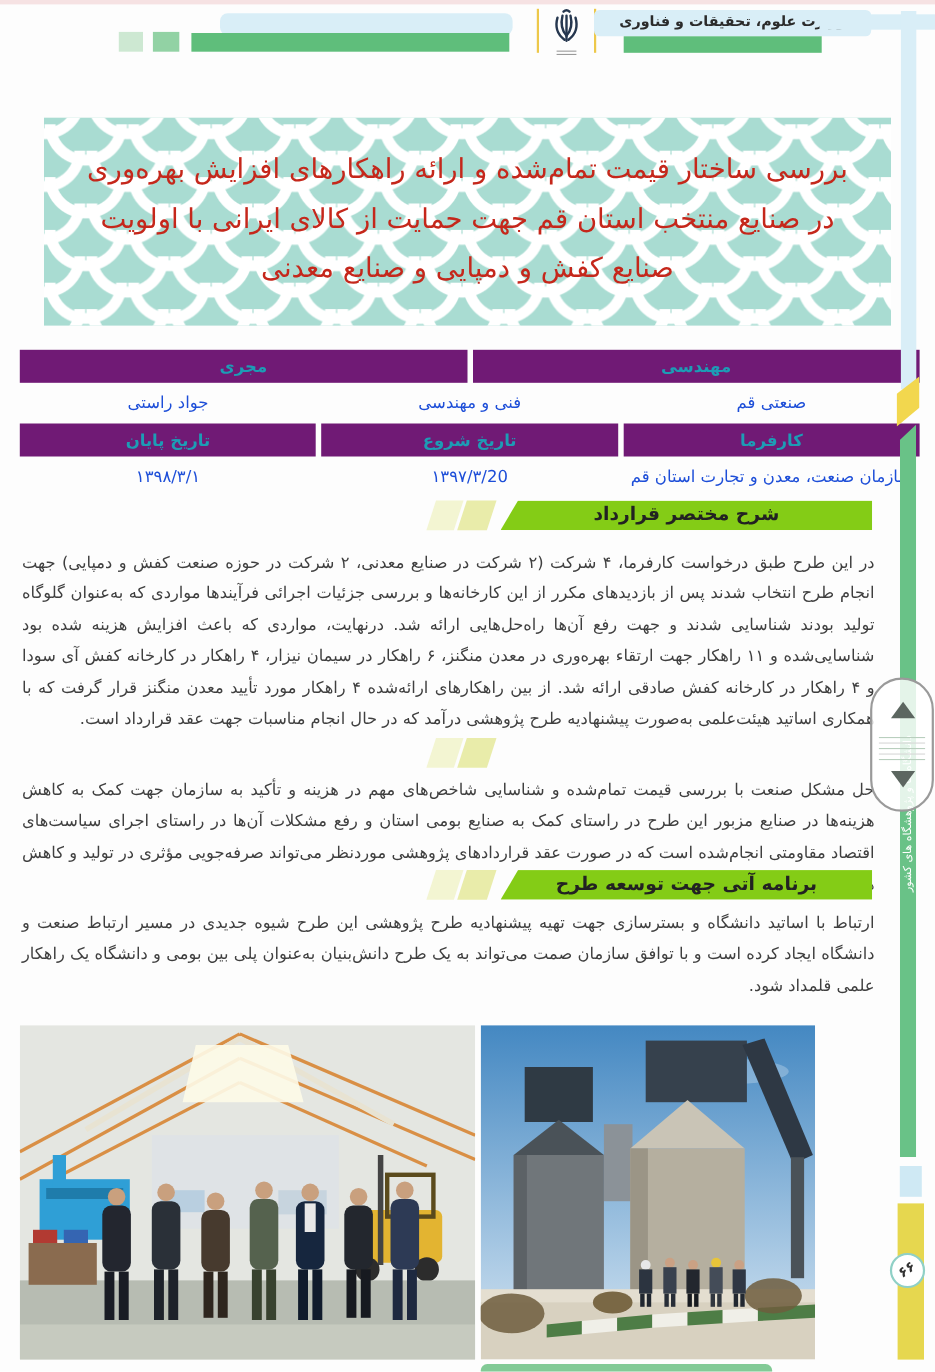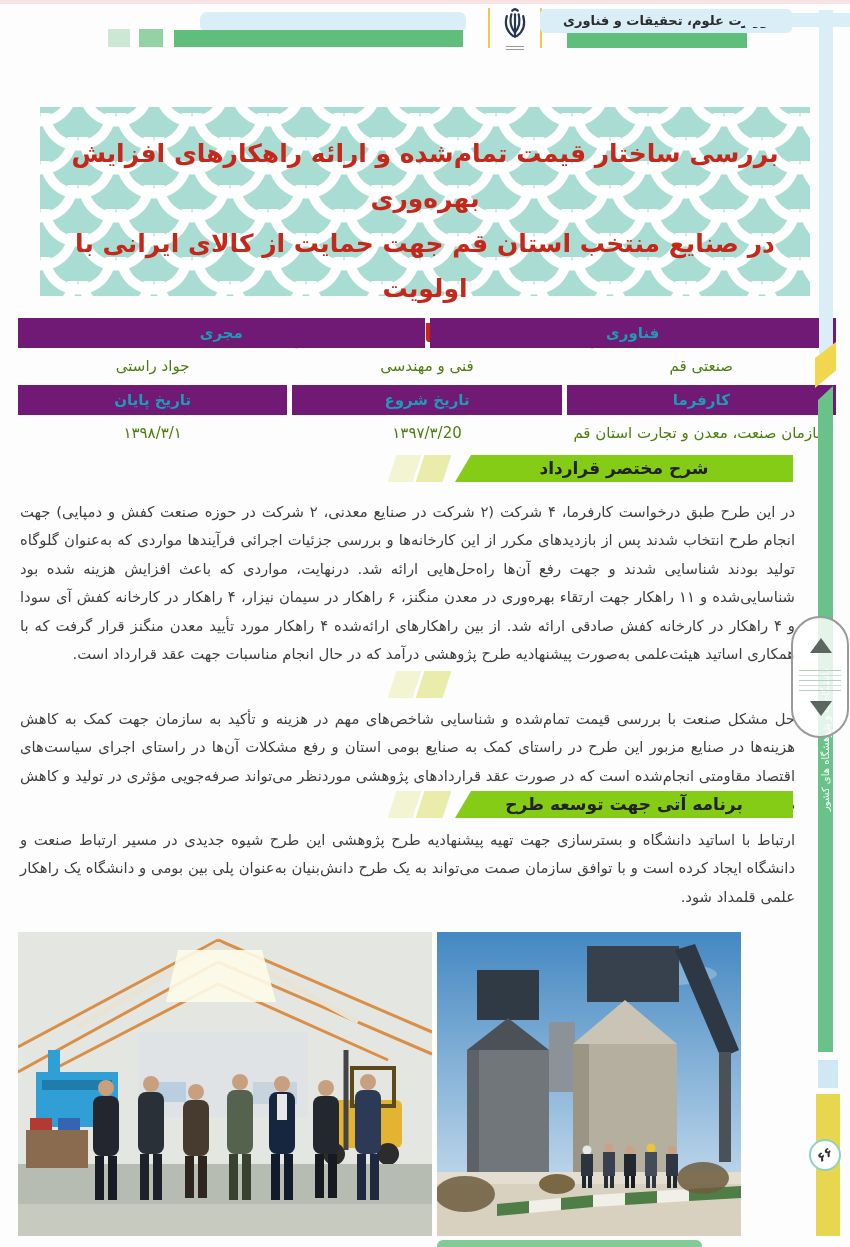--- a/index.html
+++ b/index.html
@@ -24,29 +24,29 @@
 
   
   .title-banner{left:40px;top:107px;width:770px;height:189px;
     background-color:#a9dcd2;
     background-image:
       radial-gradient(circle at 50% 0px, rgba(255,255,255,0) 27px, #ffffff 28px, #ffffff 37px, rgba(255,255,255,0) 38px),
       radial-gradient(circle at 50% 0px, rgba(255,255,255,0) 27px, #ffffff 28px, #ffffff 37px, rgba(255,255,255,0) 38px);
     background-size:76px 48px;
     background-position:0 6px,38px 30px;
     direction:rtl;text-align:center;}
-  .title-banner .tline{font-size:25px;font-weight:bold;color:#c5271b;line-height:45px;}
+  .title-banner .tline{font-size:25px;font-weight:normal;color:#c5271b;line-height:45px;}
   .title-banner .tline:first-child{margin-top:24px;}
 
   
   .info-table{left:18px;top:318px;width:818px;direction:rtl;}
   .t-row{display:flex;gap:5px;margin-bottom:3px;}
   .cell{flex:1;text-align:center;font-size:15px;}
   .hcell{background:#701a75;color:#1d9cb5;font-weight:bold;height:30px;line-height:30px;}
-  .vcell{background:#fdfdfd;color:#4d7c0f;height:31px;line-height:31px;}
+  .vcell{background:#fdfdfd;color:#1d4ed8;height:31px;line-height:31px;}
 
   
   .section-head{left:0;width:850px;height:27px;}
   .bar-main{position:absolute;left:455px;top:0;width:338px;height:27px;background:#84cc16;
             clip-path:polygon(16px 0,100% 0,100% 100%,0 100%);
             direction:rtl;text-align:center;line-height:27px;font-size:17px;font-weight:bold;color:#222222;}
   .bar-echo{position:absolute;top:0;height:27px;transform:skewX(-18deg);}
   .echo1{left:420px;width:27px;background:#e9ecaa;}
   .echo2{left:392px;width:25px;background:#f3f5d2;}
 
@@ -115,21 +115,21 @@
   <div class="abs hdr-blue-strip-h"></div>
 
   <div class="abs title-banner">
     <div class="tline">بررسی ساختار قیمت تمام‌شده و ارائه راهکارهای افزایش بهره‌وری</div>
     <div class="tline">در صنایع منتخب استان قم جهت حمایت از کالای ایرانی با اولویت</div>
     <div class="tline">صنایع کفش و دمپایی و صنایع معدنی</div>
   </div>
 
   <div class="abs info-table">
     <div class="t-row">
-      <div class="cell hcell">فناوری</div>
+      <div class="cell hcell">مهندسی</div>
       <div class="cell hcell">مجری</div>
     </div>
     <div class="t-row">
       <div class="cell vcell">صنعتی قم</div>
       <div class="cell vcell">فنی و مهندسی</div>
       <div class="cell vcell">جواد راستی</div>
     </div>
     <div class="t-row">
       <div class="cell hcell">کارفرما</div>
       <div class="cell hcell">تاریخ شروع</div>

